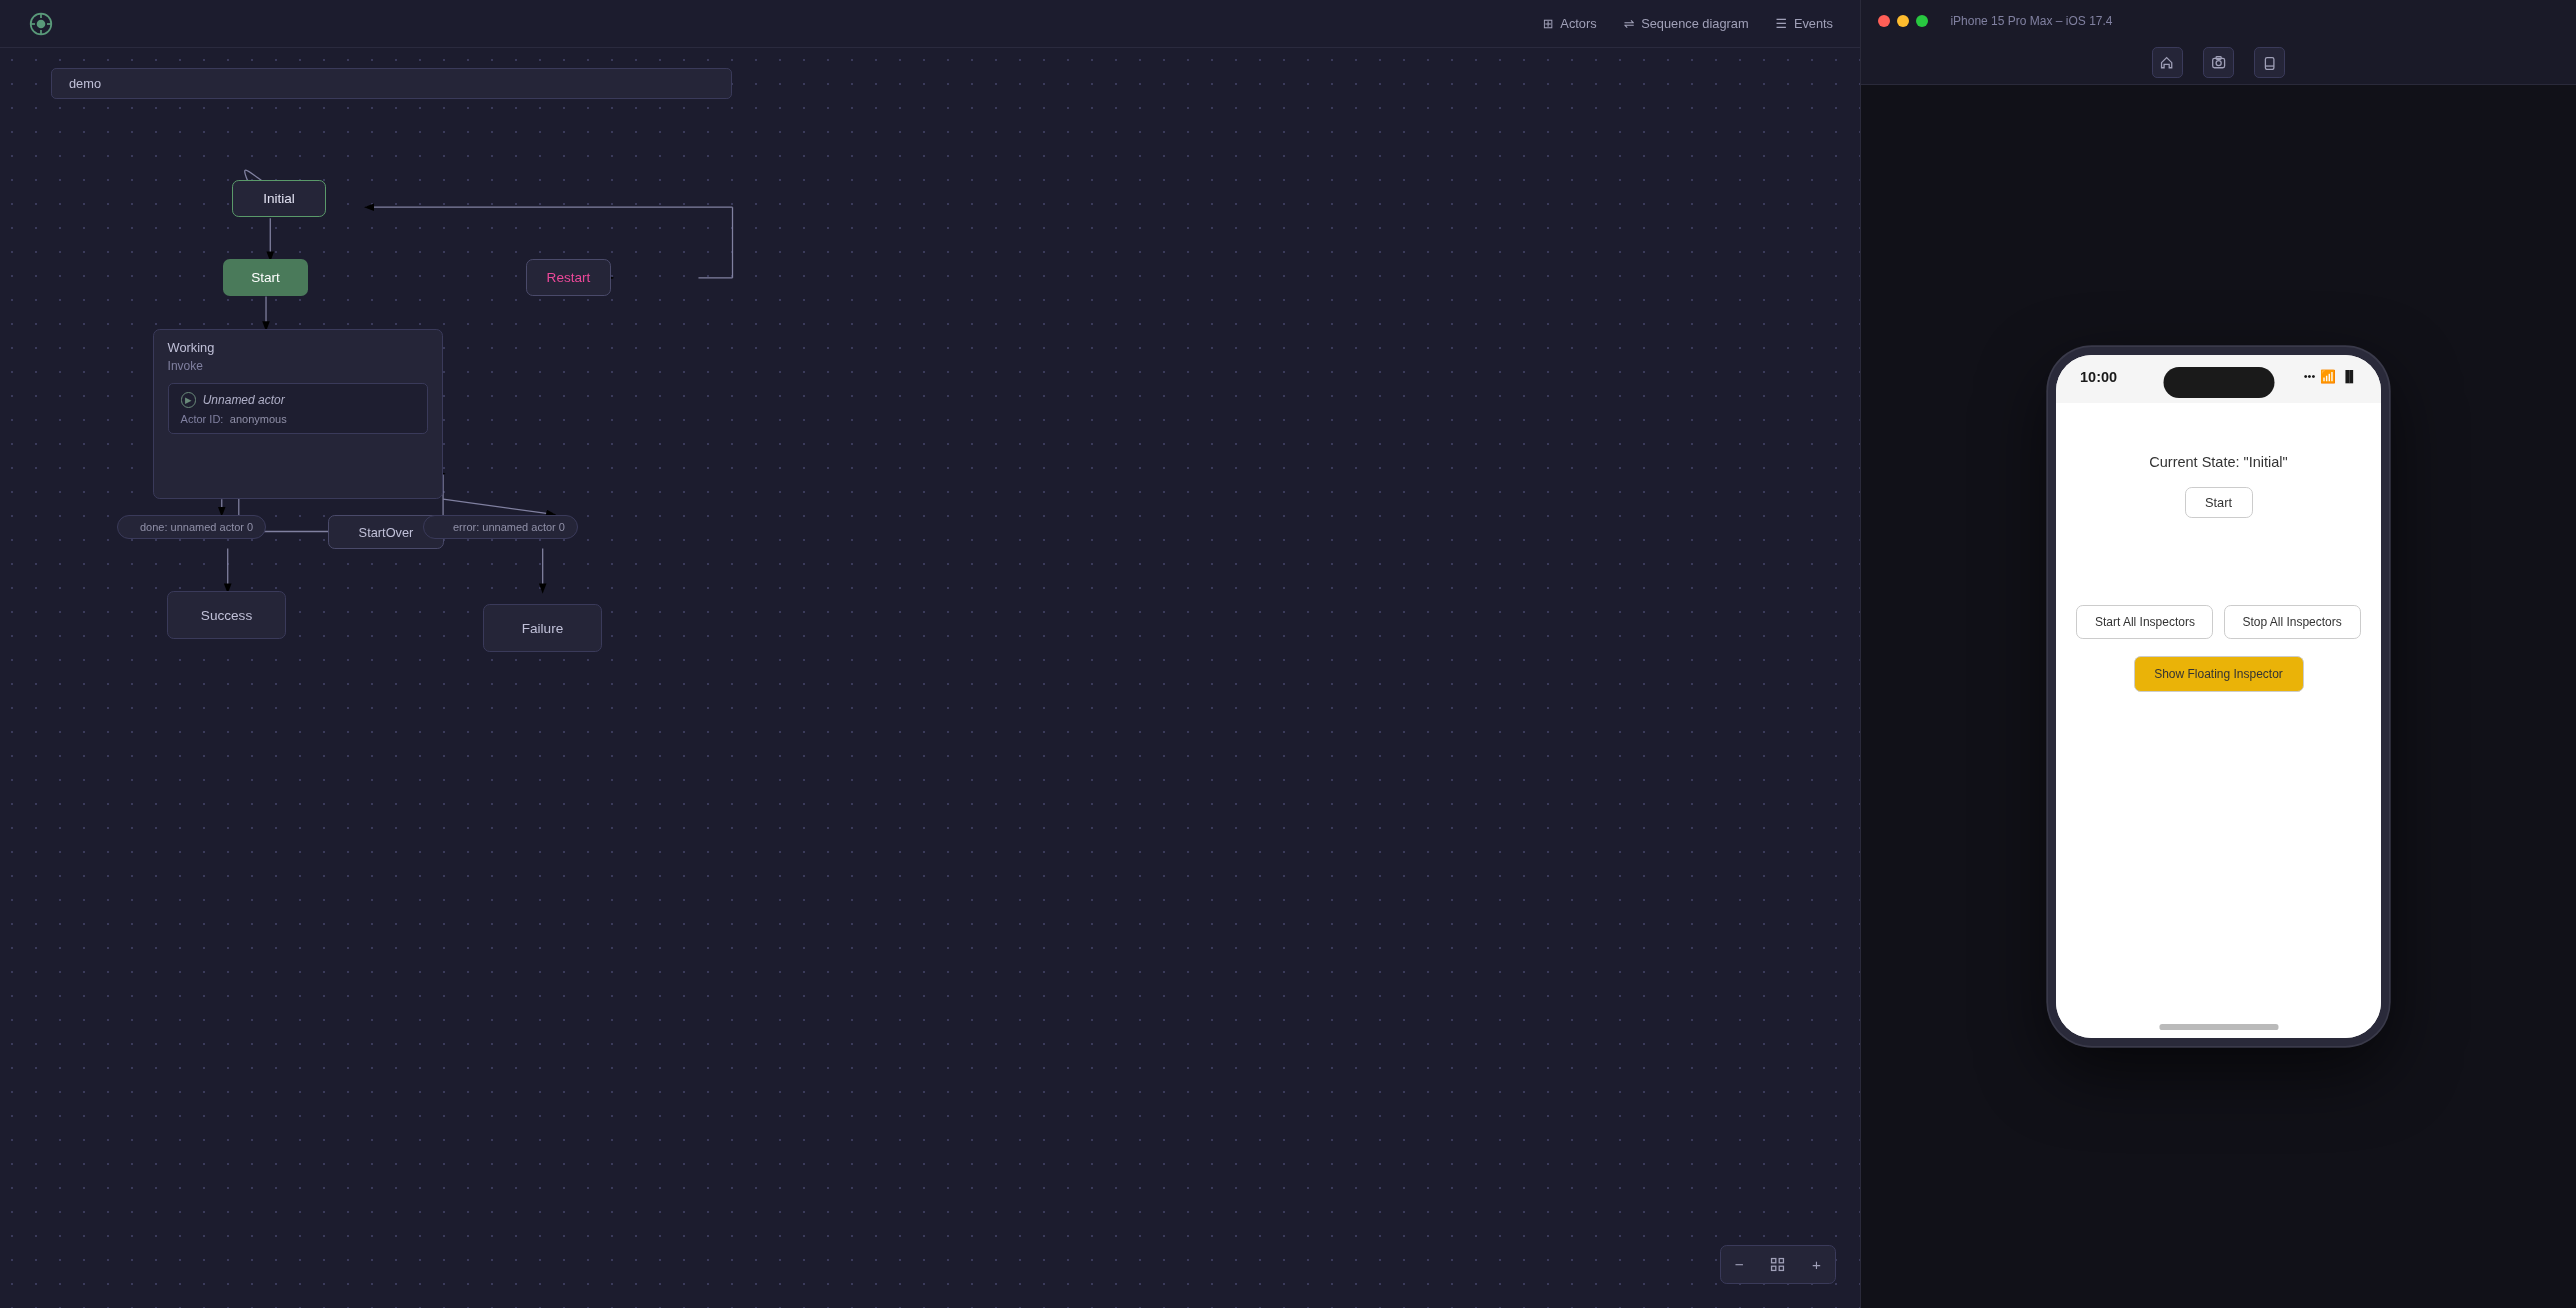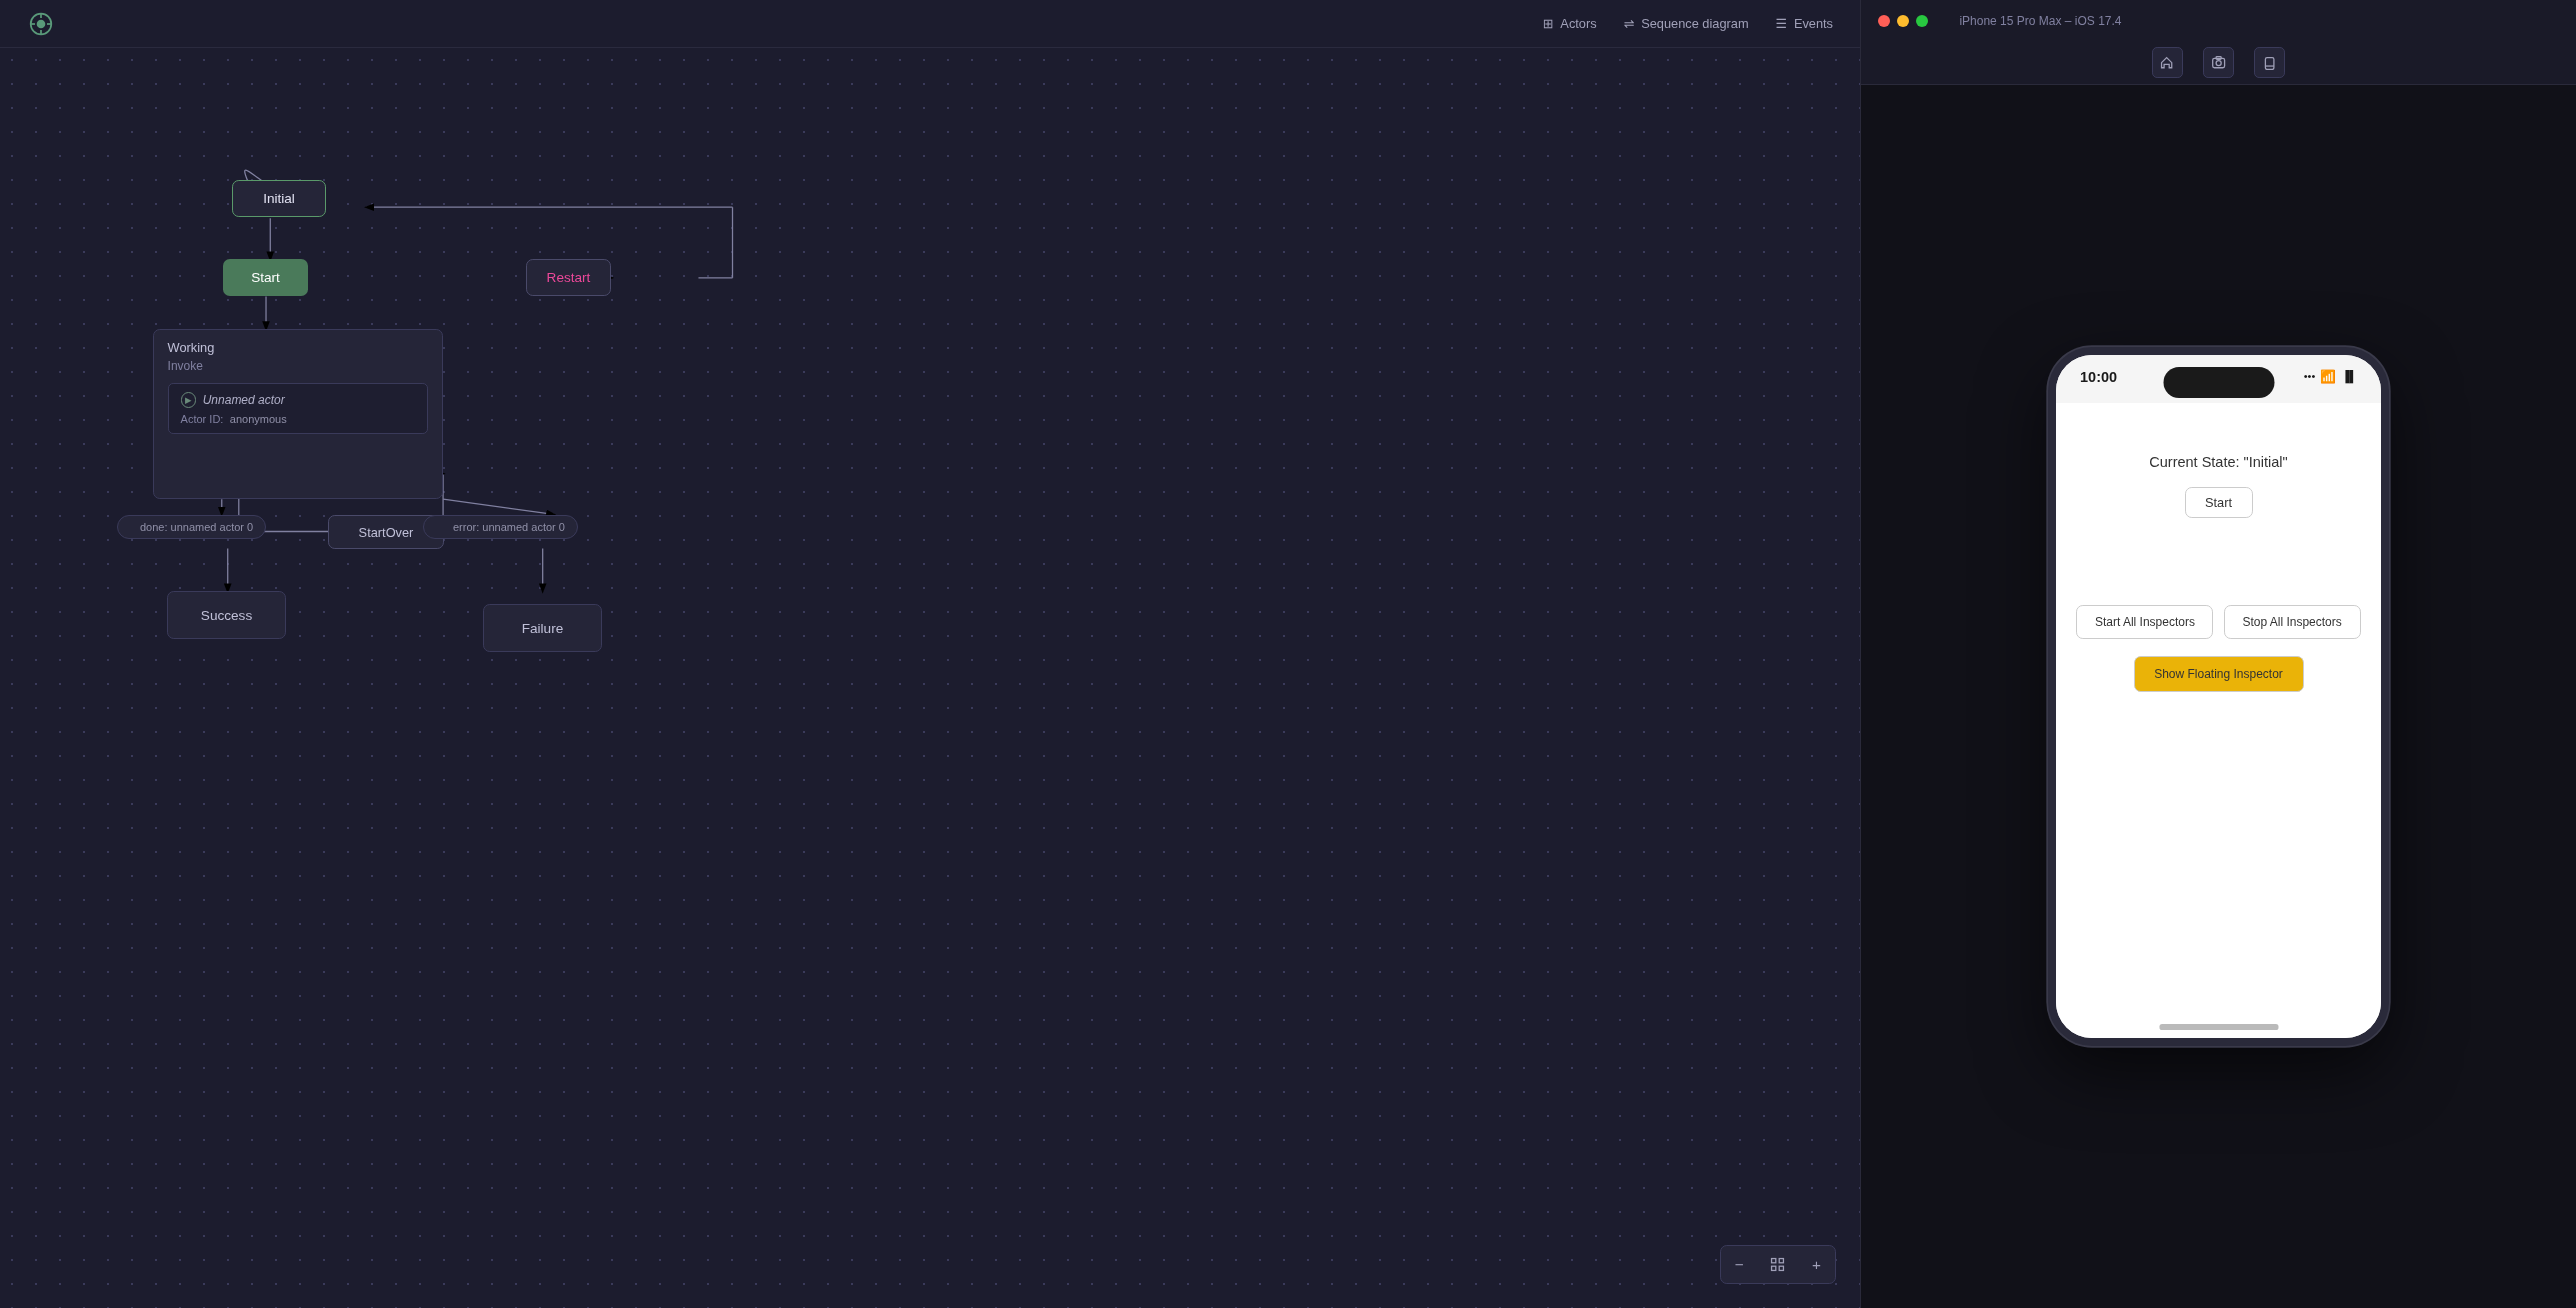--- a/index.html
+++ b/index.html
@@ -339,21 +339,21 @@
       width: 12px;
       height: 12px;
       border-radius: 50%;
     }
 
     .tl-red { background: #ff5f57; }
     .tl-yellow { background: #febc2e; }
     .tl-green { background: #28c840; }
 
     .simulator-title {
-      margin-left: 25px;
+      margin-left: 16px;
       color: #8080a0;
       font-size: 12px;
     }
 
     
     .simulator-controls {
       width: 100%;
       height: 44px;
       display: flex;
       align-items: center;
@@ -562,20 +562,23 @@
       </div>
       <div class="nav-item">
         <span>☰</span>
         <span>Events</span>
       </div>
     </div>
   </div>
 
   <div class="diagram-canvas">
 
+    <div class="demo-label">
+      <span>demo</span>
+    </div>
 
     <svg class="arrows-svg" style="position:absolute;top:0;left:0;width:100%;height:681px;" viewBox="0 0 2184 800" width="1860" height="681">
       <defs>
         <marker id="arrowhead" markerWidth="8" markerHeight="6" refX="6" refY="3" orient="auto">
           <polygon points="0 0, 8 3, 0 6" fill="#6060808"></polygon>
         </marker>
         <marker id="arrowhead-green" markerWidth="8" markerHeight="6" refX="6" refY="3" orient="auto">
           <polygon points="0 0, 8 3, 0 6" fill="#5a9a6a"></polygon>
         </marker>
       </defs>

